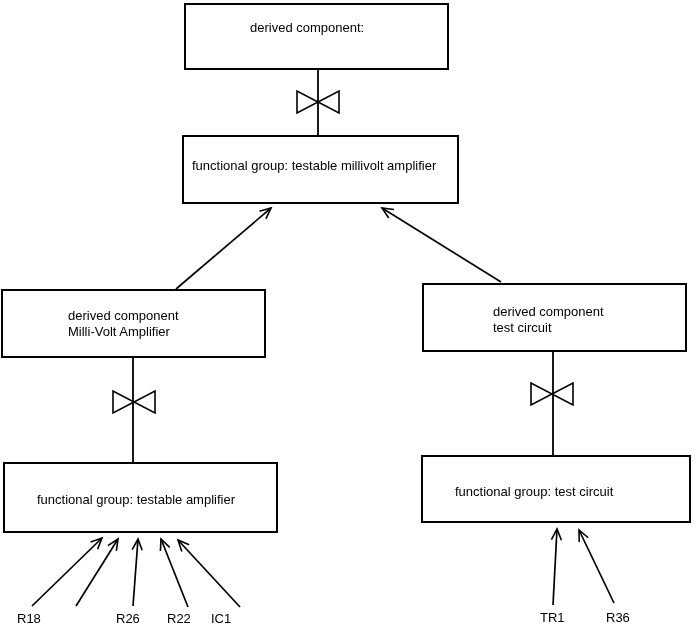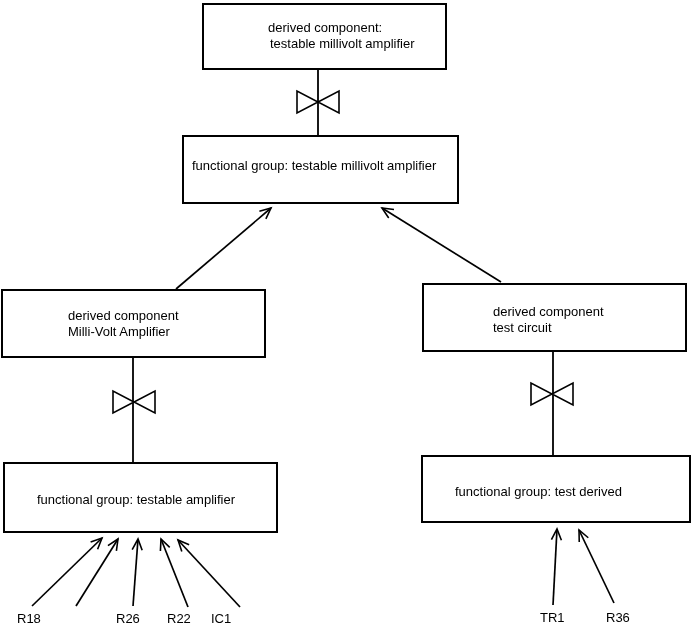--- a/index.html
+++ b/index.html
@@ -26,21 +26,21 @@
   .box {
     position: absolute;
     box-sizing: border-box;
     border: 2px solid #000000;
     background: #ffffff;
     font-size: 13px;
     line-height: 16px;
     white-space: nowrap;
   }
   .box .l2 { margin-left: 2px; }
-  #box-derived-testable { left: 184px; top: 3px;   width: 245px; height: 67px; padding: 15px 0 0 64px; margin-left: 18px; }
+  #box-derived-testable { left: 184px; top: 3px;   width: 265px; height: 67px; padding: 15px 0 0 64px; }
   #box-fg-testable      { left: 182px; top: 135px; width: 277px; height: 69px; padding: 21px 6px 0 8px; }
   #box-derived-mv       { left: 1px;   top: 289px; width: 265px; height: 69px; padding: 17px 0 0 65px; }
   #box-fg-mv            { left: 3px;   top: 462px; width: 275px; height: 71px; padding: 28px 0 0 32px; }
   #box-derived-test     { left: 422px; top: 283px; width: 265px; height: 69px; padding: 19px 0 0 69px; }
   #box-fg-test          { left: 421px; top: 455px; width: 270px; height: 68px; padding: 27px 0 0 32px; }
   .leaf {
     position: absolute;
     font-size: 13px;
     line-height: 14px;
     white-space: nowrap;
@@ -114,21 +114,20 @@
     <g stroke="#000000" stroke-width="1.7">
       <line x1="553" y1="605" x2="557" y2="529" marker-end="url(#openArrow)"></line>
     </g>
     <g stroke="#000000" stroke-width="1.7">
       <line x1="614" y1="603" x2="579" y2="530" marker-end="url(#openArrow)"></line>
     </g>
   </svg>
 
   <div class="box" id="box-derived-testable">
     <div>derived component:</div>
-    <div class="l2">testable millivolt amplifier</div>
   </div>
 
   <div class="box" id="box-fg-testable">
     <div>functional group: testable millivolt amplifier</div>
   </div>
 
   <div class="box" id="box-derived-mv">
     <div>derived component</div>
     <div>Milli-Volt Amplifier</div>
   </div>
@@ -136,21 +135,21 @@
   <div class="box" id="box-fg-mv">
     <div>functional group: testable amplifier</div>
   </div>
 
   <div class="box" id="box-derived-test">
     <div>derived component</div>
     <div>test circuit</div>
   </div>
 
   <div class="box" id="box-fg-test">
-    <div>functional group: test derived</div>
+    <div>functional group: test circuit</div>
   </div>
 
   <span class="leaf" id="leaf-r18">R18</span>
   <span class="leaf" id="leaf-r30">R30</span>
   <span class="leaf" id="leaf-r26">R26</span>
   <span class="leaf" id="leaf-r22">R22</span>
   <span class="leaf" id="leaf-ic1">IC1</span>
   <span class="leaf" id="leaf-tr1">TR1</span>
   <span class="leaf" id="leaf-r36">R36</span>
 

